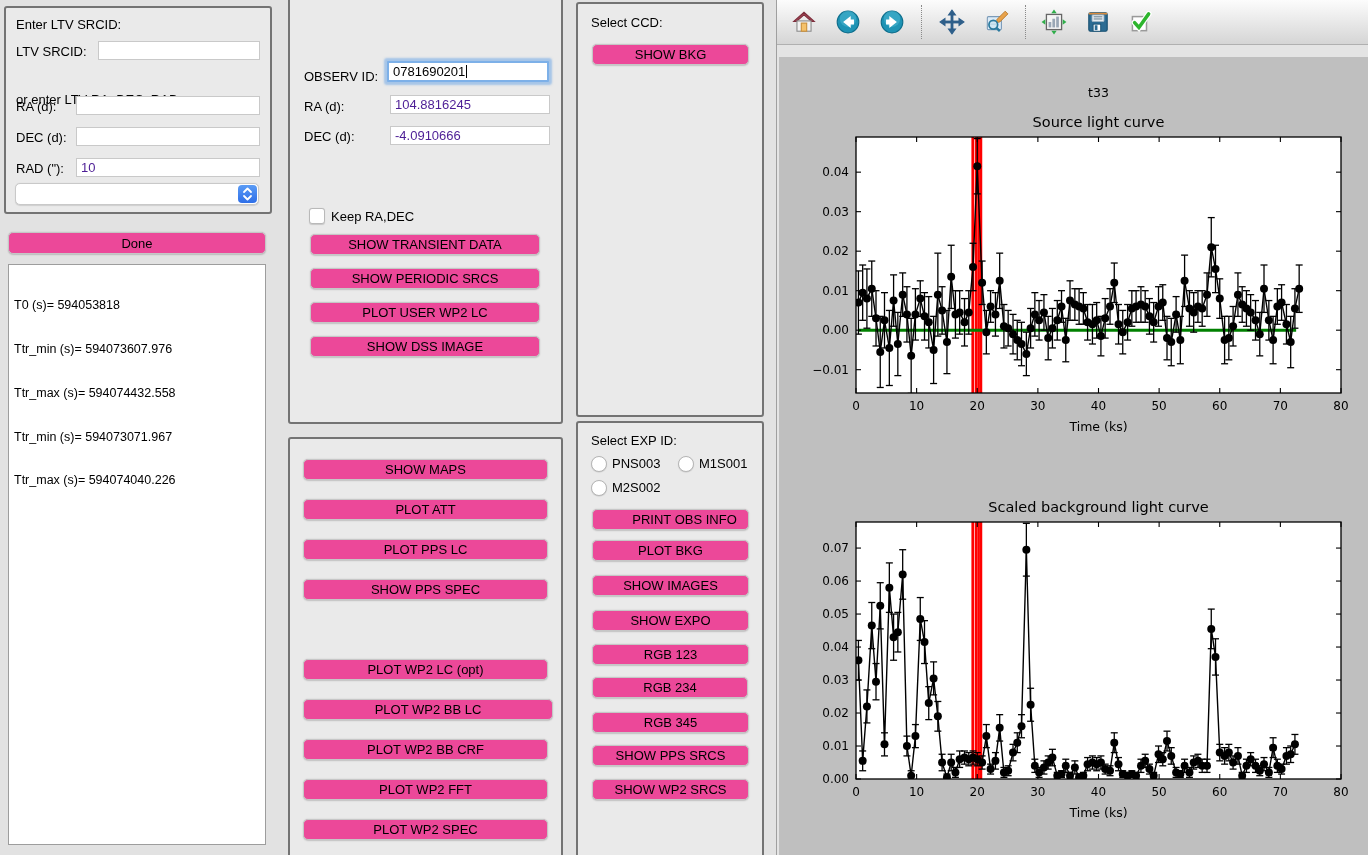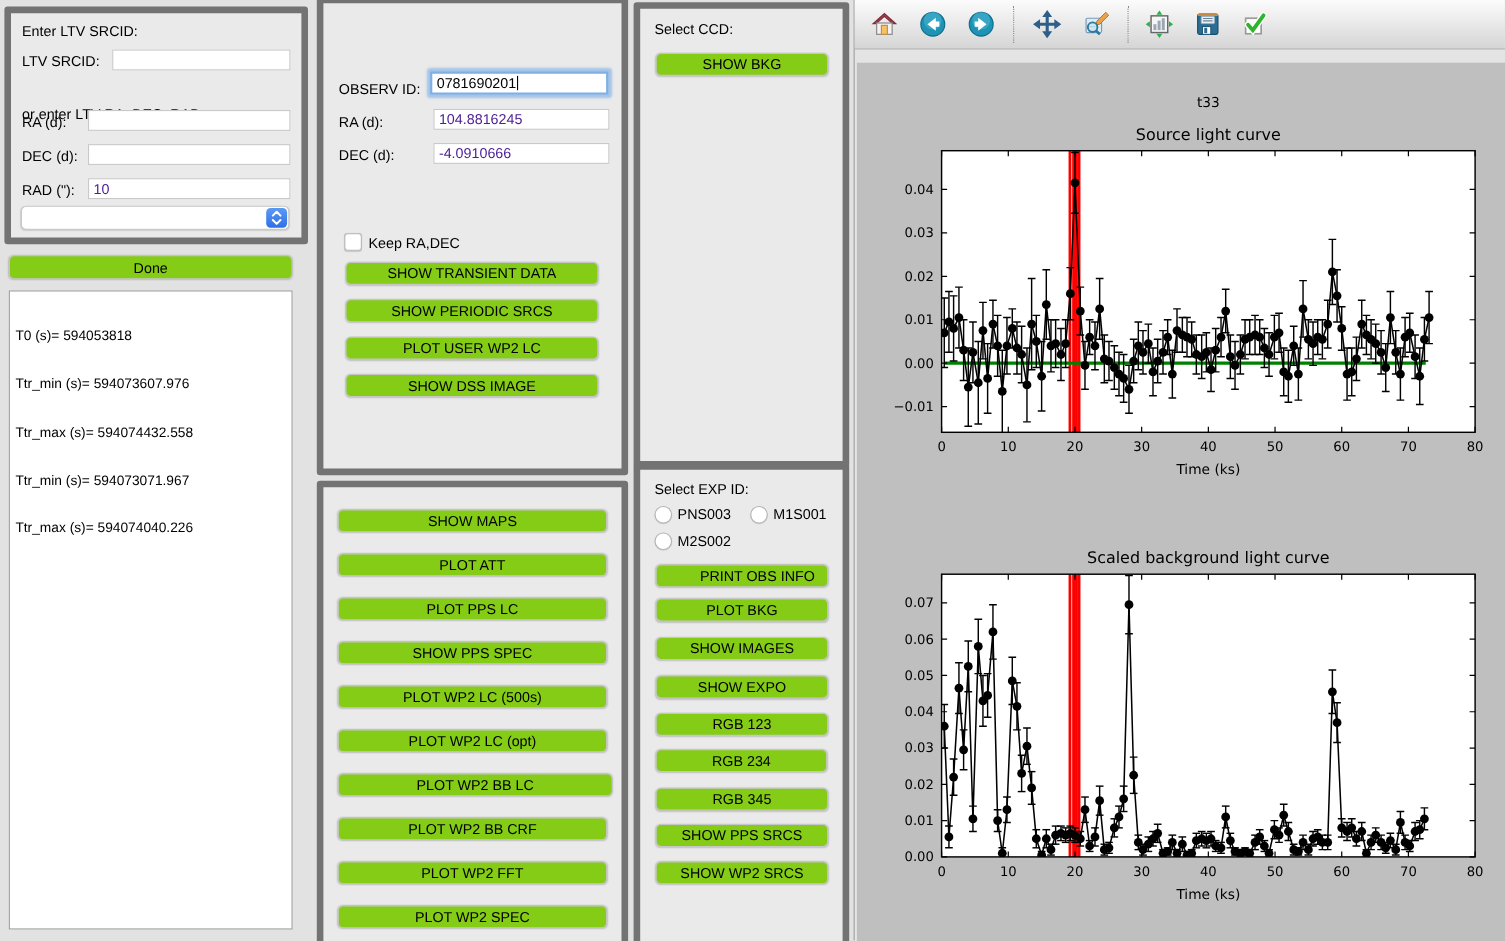--- a/index.html
+++ b/index.html
@@ -1,26 +1,26 @@
 <!DOCTYPE html>
 <html><head>
 <meta charset="utf-8">
 <style>
   html,body{margin:0;padding:0;width:1368px;height:855px;overflow:hidden;
     background:#e2e2e2;font-family:"Liberation Sans",sans-serif;font-size:13px;color:#000;}
-  .panel{position:absolute;background:#eaeaea;border:6px solid #737373;border-radius:3px;}
+  .panel{position:absolute;background:#eaeaea;border:2px solid #737373;border-radius:3px;}
   .lbl{position:absolute;font-size:13px;white-space:nowrap;}
   .field{position:absolute;background:#fff;border:1px solid #c9c9c9;font-size:13px;
     padding:0 4px;height:17px;line-height:17px;font-family:"Liberation Sans",sans-serif;}
   input.field{box-sizing:content-box;outline:none;color:#4c1d95;}
   .field-focus{position:absolute;background:#fff;border:2px solid #7db0e8;border-radius:1px;
     box-shadow:0 0 2px 2.5px rgba(110,165,230,.55);font-size:13px;padding:0 4px;
     height:17px;line-height:17px;}
   .cursor{display:inline-block;width:1px;height:13px;background:#000;vertical-align:-2px;margin-left:1px;}
-  .btn{position:absolute;background:#84cc16;border:1px solid #c6c6c6;border-radius:5px;
+  .btn{position:absolute;background:#ec4899;border:1px solid #c6c6c6;border-radius:5px;
     box-shadow:0 .5px 1.5px rgba(0,0,0,.18);font-size:13px;display:flex;align-items:center;
     justify-content:center;height:21px;cursor:default;font-family:"Liberation Sans",sans-serif;color:#000;padding:0;}
   .combo{position:absolute;background:#fff;border:1px solid #c9c9c9;border-radius:5px;
     box-shadow:0 .5px 1px rgba(0,0,0,.12);}
   .combo .stepper{position:absolute;right:1px;top:1px;width:19px;height:18px;border-radius:4px;
     background:linear-gradient(#5a9bf5,#2f6fe8);display:flex;align-items:center;justify-content:center;}
   .checkbox{position:absolute;width:14px;height:14px;background:#fff;border:1px solid #b9b9b9;
     border-radius:3px;box-shadow:0 .5px 1px rgba(0,0,0,.15);}
   .radio{position:absolute;width:14px;height:14px;background:#fff;border:1px solid #b5b5b5;
     border-radius:50%;box-shadow:0 .5px 1px rgba(0,0,0,.15);}
@@ -87,21 +87,20 @@
   <button class="btn" style="left:20px;top:269px;width:230px;">SHOW PERIODIC SRCS</button>
   <button class="btn" style="left:20px;top:303px;width:230px;">PLOT USER WP2 LC</button>
   <button class="btn" style="left:20px;top:337px;width:230px;">SHOW DSS IMAGE</button>
 </div>
 
 <div class="panel" style="left:288px;top:437px;width:271px;height:420px;">
   <button class="btn" style="left:13px;top:20px;width:245px;">SHOW MAPS</button>
   <button class="btn" style="left:13px;top:60px;width:245px;">PLOT ATT</button>
   <button class="btn" style="left:13px;top:100px;width:245px;">PLOT PPS LC</button>
   <button class="btn" style="left:13px;top:140px;width:245px;">SHOW PPS SPEC</button>
-  <button class="btn" style="left:13px;top:180px;width:245px;">PLOT WP2 LC (500s)</button>
   <button class="btn" style="left:13px;top:220px;width:245px;">PLOT WP2 LC (opt)</button>
   <button class="btn" style="left:13px;top:260px;width:250px;">PLOT WP2 BB LC</button>
   <button class="btn" style="left:13px;top:300px;width:245px;">PLOT WP2 BB CRF</button>
   <button class="btn" style="left:13px;top:340px;width:245px;">PLOT WP2 FFT</button>
   <button class="btn" style="left:13px;top:380px;width:245px;">PLOT WP2 SPEC</button>
 </div>
 
 <div class="panel" style="left:576px;top:2px;width:184px;height:411px;">
   <span class="lbl" style="left:13px;top:11px;">Select CCD:</span>
   <button class="btn" style="left:14px;top:40px;width:157px;">SHOW BKG</button>

